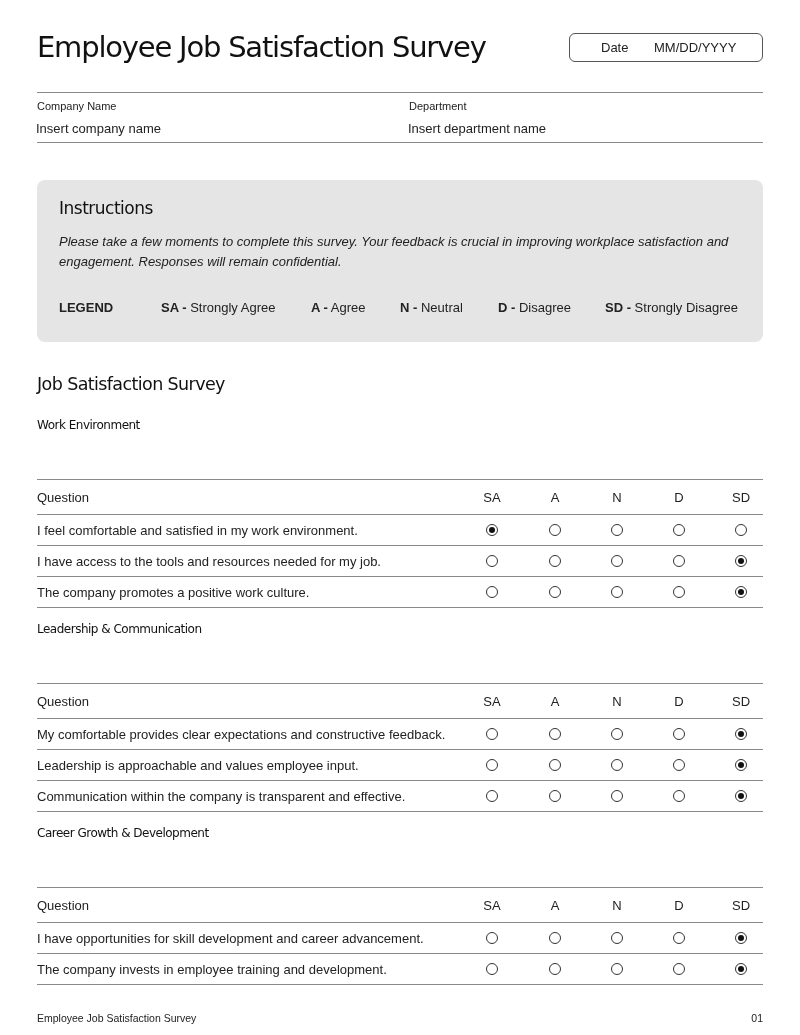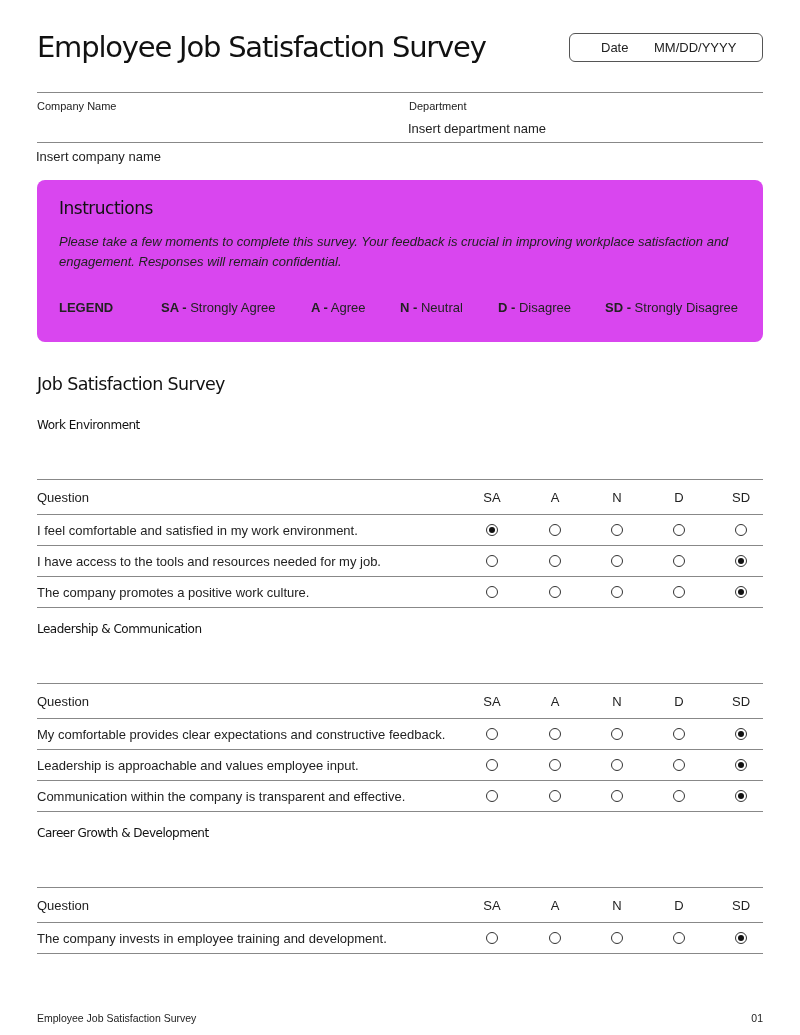--- a/index.html
+++ b/index.html
@@ -28,21 +28,21 @@
     .info-row {
       position: absolute; left: 0; top: 92px; width: 726px; height: 51px;
       border-top: 1px solid #888; border-bottom: 1px solid #888;
     }
     .info-col { position: absolute; top: 0; }
     .info-col .lbl { position: absolute; top: 7px; font-size: 11px; color: #222; white-space: nowrap; }
     .info-col .val { position: absolute; top: 28px; font-size: 13px; color: #222; white-space: nowrap; }
 
     .instructions {
       position: absolute; left: 0; top: 180px; width: 726px; height: 162px;
-      background: #d946ef; border-radius: 8px;
+      background: #e5e5e5; border-radius: 8px;
     }
     .instructions h2 {
       position: absolute; left: 22px; top: 18px;
       font-family: "DejaVu Sans", sans-serif;
       font-size: 17px; font-weight: 500; letter-spacing: -0.5px;
     }
     .instructions .body-text {
       position: absolute; left: 22px; top: 52px; width: 680px;
       font-size: 13px; font-style: italic; line-height: 20px; color: #222;
     }
@@ -81,21 +81,21 @@
 <div class="page">
   <div class="title">Employee Job Satisfaction Survey</div>
   <div class="date-box">
     <span class="lbl">Date</span>
     <span>MM/DD/YYYY</span>
   </div>
 
   <div class="info-row">
     <div class="info-col" style="left:0;">
       <div class="lbl">Company Name</div>
-      <div class="val" style="left:-1px;margin-top:28px;">Insert company name</div>
+      <div class="val" style="left:-1px;">Insert company name</div>
     </div>
     <div class="info-col" style="left:372px;">
       <div class="lbl">Department</div>
       <div class="val" style="left:-1px;">Insert department name</div>
     </div>
   </div>
 
   <div class="instructions">
     <h2>Instructions</h2>
     <div class="body-text">Please take a few moments to complete this survey. Your feedback is crucial in improving workplace satisfaction and engagement. Responses will remain confidential.</div>
@@ -247,20 +247,38 @@
   <div class="survey-table" style="top:859px;">
       <div class="tr head">
         <div class="q">Question</div>
         <div class="c" style="left:455px">SA</div>
         <div class="c" style="left:518px">A</div>
         <div class="c" style="left:580px">N</div>
         <div class="c" style="left:642px">D</div>
         <div class="c" style="left:704px">SD</div>
       </div>
       <div class="tr">
+        <div class="q">I have opportunities for skill development and career advancement.</div>
+        <div class="c" style="left:455px">
+          <span class="radio"></span>
+        </div>
+        <div class="c" style="left:518px">
+          <span class="radio"></span>
+        </div>
+        <div class="c" style="left:580px">
+          <span class="radio"></span>
+        </div>
+        <div class="c" style="left:642px">
+          <span class="radio"></span>
+        </div>
+        <div class="c" style="left:704px">
+          <span class="radio on"></span>
+        </div>
+      </div>
+      <div class="tr">
         <div class="q">The company invests in employee training and development.</div>
         <div class="c" style="left:455px">
           <span class="radio"></span>
         </div>
         <div class="c" style="left:518px">
           <span class="radio"></span>
         </div>
         <div class="c" style="left:580px">
           <span class="radio"></span>
         </div>

